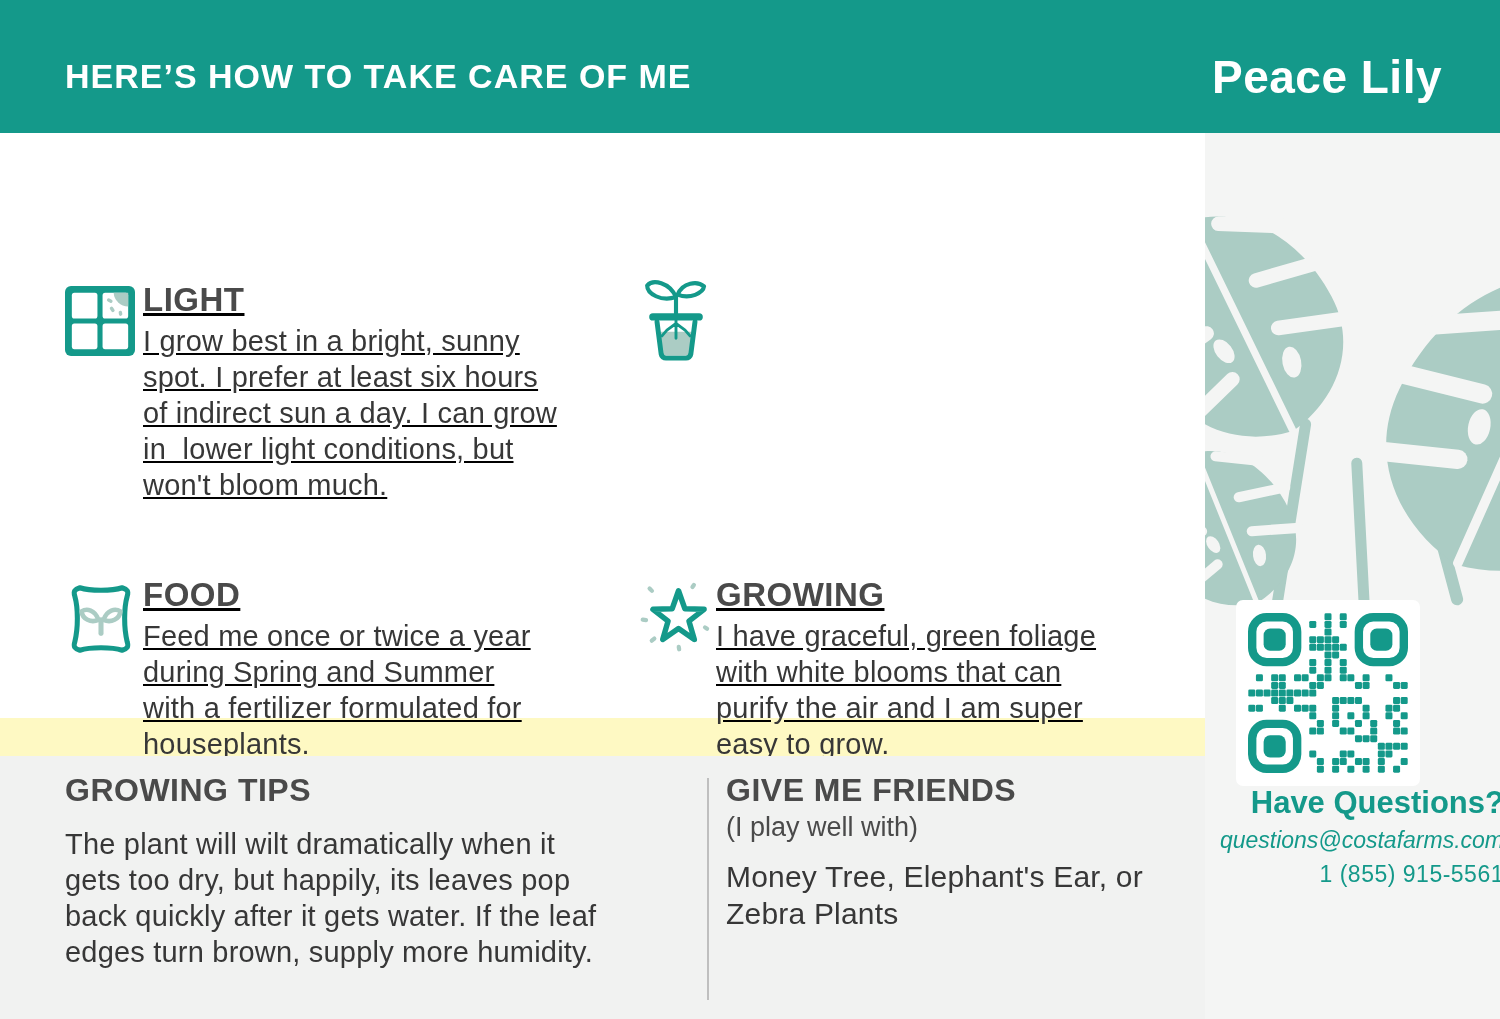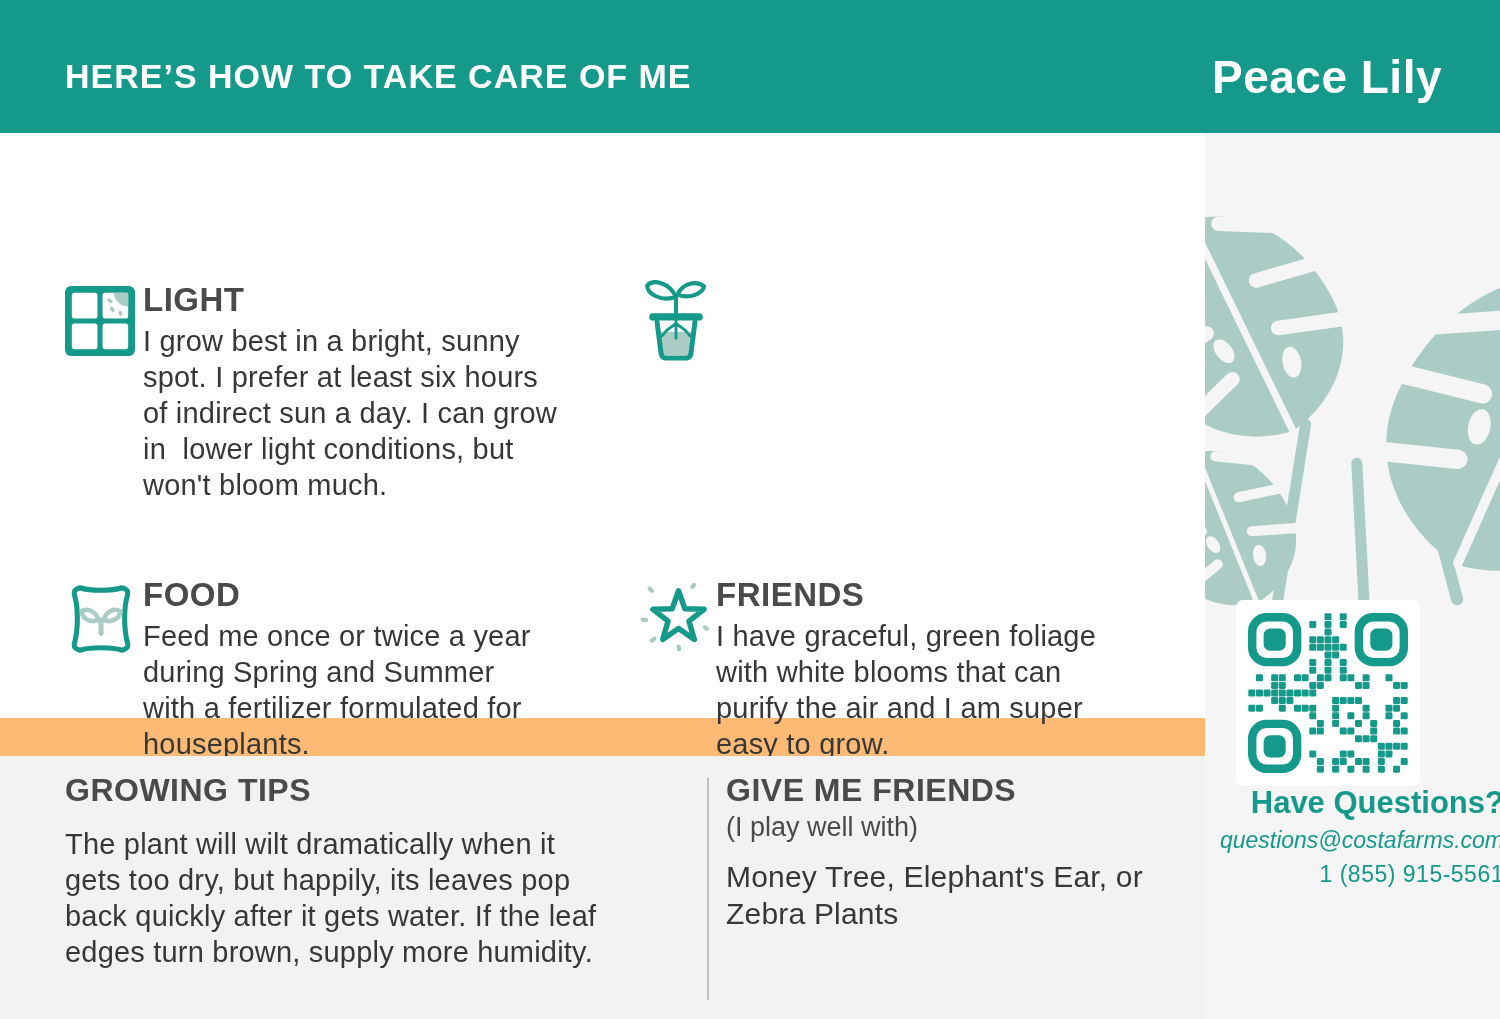--- a/index.html
+++ b/index.html
@@ -1,39 +1,39 @@
 <!DOCTYPE html>
 <html><head>
 <meta charset="utf-8">
 <style>
   html,body{margin:0;padding:0;background:#e9e9e9;}
   .card{
     position:relative;width:1500px;height:1019px;overflow:hidden;
-    background:#fdba74;font-family:"Liberation Sans", sans-serif;
+    background:#fef9c3;font-family:"Liberation Sans", sans-serif;
     -webkit-font-smoothing:antialiased;
   }
   
   .header{
     position:absolute;left:0;top:0;width:1500px;height:133px;
     background:#14998a;display:flex;align-items:center;
   }
   .header-title{
     position:absolute;left:65px;top:57px;
     color:#fff;font-weight:bold;font-size:34px;letter-spacing:1px;
   }
   .plant-name{
     position:absolute;right:58px;top:50px;
     color:#fff;font-weight:bold;font-size:46px;letter-spacing:0.5px;
   }
   
   .main-white{position:absolute;left:0;top:133px;width:1205px;height:585px;background:#ffffff;}
   .bottom-strip{position:absolute;left:0;top:756px;width:1205px;height:301px;background:#f1f2f1;}
   .side-panel{position:absolute;left:1205px;top:133px;width:295px;height:886px;background:#f4f5f4;overflow:hidden;}
   
-  .care{position:absolute;}
+  .care{position:absolute;text-decoration:underline;}
   .care .icon{position:absolute;display:block;}
   .care h2{
     margin:0;font-size:33px;font-weight:bold;color:#4a4a4a;letter-spacing:0.5px;line-height:40px;
   }
   .care p{
     margin:3px 0 0 0;font-size:29px;line-height:36px;color:#373737;
     white-space:pre-wrap;letter-spacing:0.2px;
   }
   .sec-light{left:65px;top:147px;width:560px;}
   .sec-light .icon{left:0;top:6px;}
@@ -150,21 +150,21 @@
           <polygon points="47,16 54.6,37.5 77.4,38.1 59.4,52 65.8,73.9 47,61 28.2,73.9 34.6,52 16.6,38.1 39.4,37.5" fill="none" stroke="#14998a" stroke-width="6.5" stroke-linejoin="round"></polygon>
           <rect x="10" y="12" width="9" height="5" rx="2.5" fill="#abccc4" transform="rotate(45 14 14)"></rect>
           <rect x="60" y="8" width="8" height="5" rx="2.5" fill="#abccc4" transform="rotate(-55 64 10)"></rect>
           <rect x="2" y="48" width="9" height="5" rx="2.5" fill="#abccc4" transform="rotate(10 6 50)"></rect>
           <rect x="12" y="72" width="9" height="5" rx="2.5" fill="#abccc4" transform="rotate(-40 16 74)"></rect>
           <rect x="44" y="82" width="8" height="5" rx="2.5" fill="#abccc4" transform="rotate(80 48 84)"></rect>
           <rect x="76" y="58" width="8" height="5" rx="2.5" fill="#abccc4" transform="rotate(35 80 60)"></rect>
         </svg>
       </span>
       <div class="txt">
-        <h2>FRIENDS</h2>
+        <h2>GROWING</h2>
         <p>I have graceful, green foliage
 with white blooms that can
 purify the air and I am super
 easy to grow.</p>
       </div>
     </section>
   </div>
 
   <div class="bottom-strip">
     <div class="tips-block">

